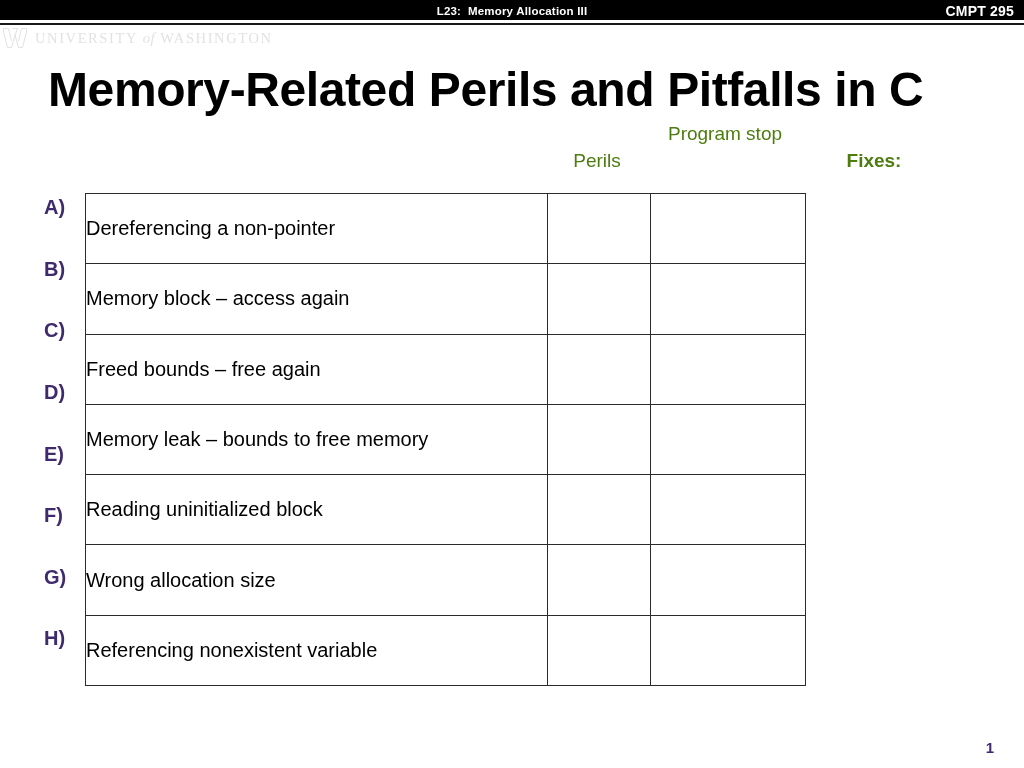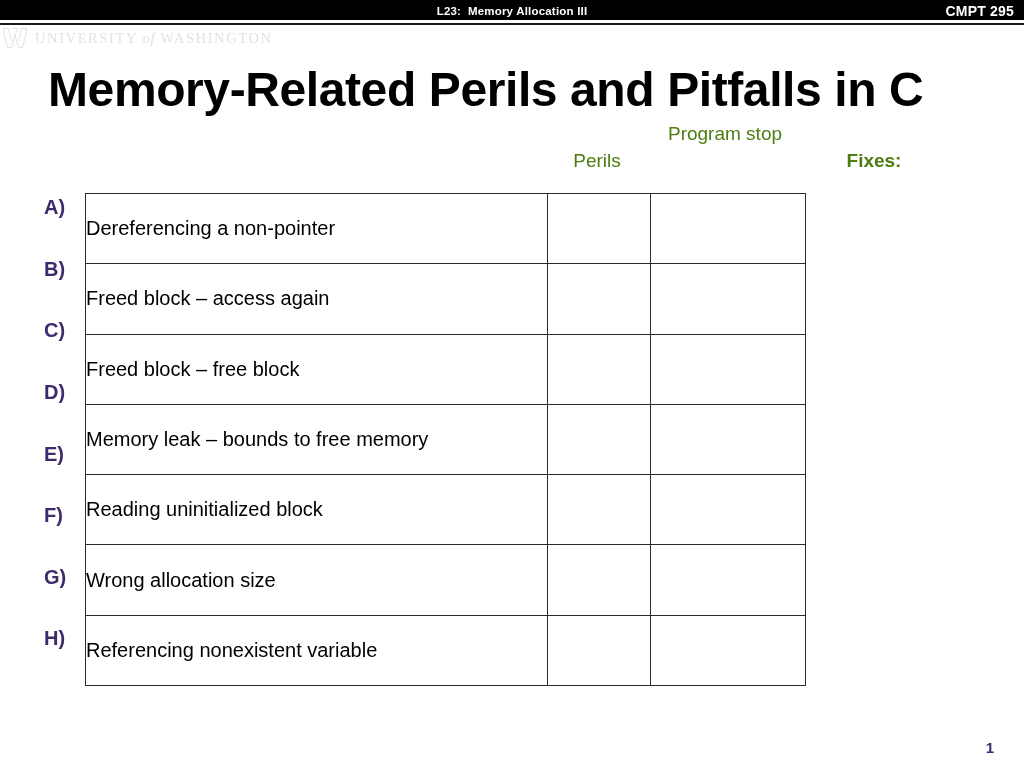--- a/index.html
+++ b/index.html
@@ -225,26 +225,26 @@
     </div>
 
   <table id="perils-table">
     <tbody id="perils-tbody">
         <tr>
           <td class="c-desc">Dereferencing a non-pointer</td>
           <td class="c-slide"></td>
           <td class="c-stop"></td>
         </tr>
         <tr>
-          <td class="c-desc">Freed block – access again</td>
-          <td class="c-slide"></td>
-          <td class="c-stop"></td>
-        </tr>
-        <tr>
-          <td class="c-desc">Freed block – free block</td>
+          <td class="c-desc">Memory block – access again</td>
+          <td class="c-slide"></td>
+          <td class="c-stop"></td>
+        </tr>
+        <tr>
+          <td class="c-desc">Freed bounds – free again</td>
           <td class="c-slide"></td>
           <td class="c-stop"></td>
         </tr>
         <tr>
           <td class="c-desc">Memory leak – bounds to free memory</td>
           <td class="c-slide"></td>
           <td class="c-stop"></td>
         </tr>
         <tr>
           <td class="c-desc">Reading uninitialized block</td>

